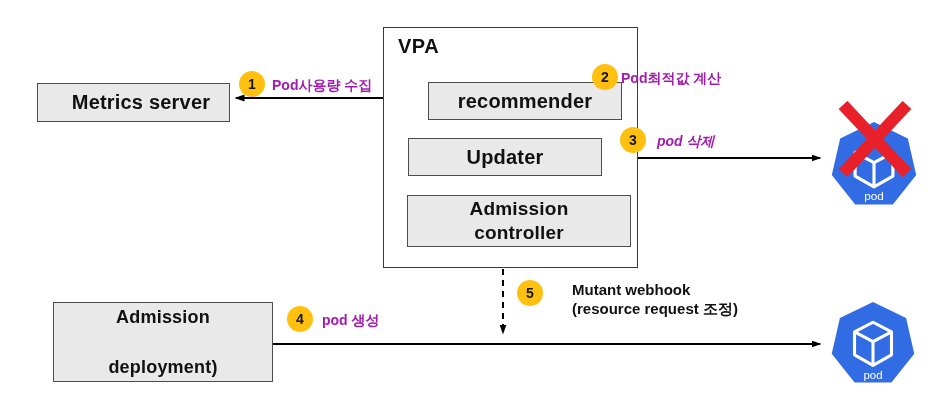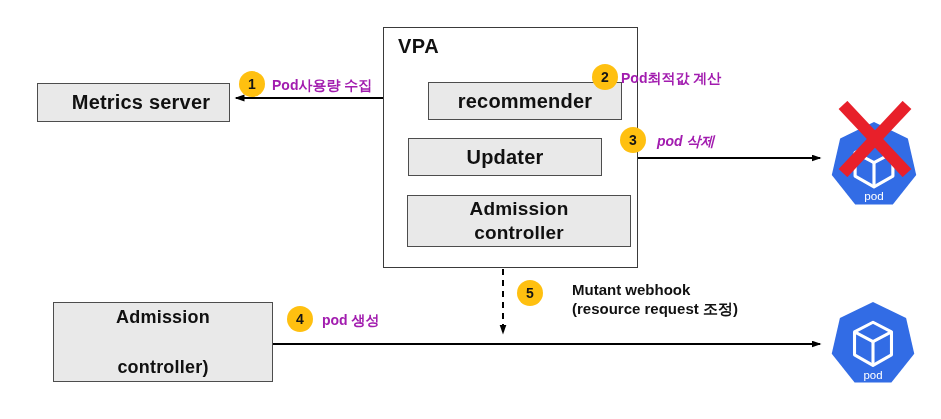--- a/index.html
+++ b/index.html
@@ -69,21 +69,21 @@
     <span class="lbl">Updater</span>
   </div>
   <div class="box comp-adm">
     <span class="lbl">Admission controller</span>
   </div>
 
   <div class="box controller">
     <span class="lbl">
       <span>Admission</span><br>
       <br>
-      <span>controller)</span>
+      <span>deployment)</span>
     </span>
   </div>
 
   <div class="badge" style="left:239px;top:71px;">1</div>
   <div class="step-label" style="left:272px;top:77px;">Pod사용량 수집</div>
 
   <div class="badge" style="left:592px;top:64px;">2</div>
   <div class="step-label" style="left:621px;top:70px;">Pod최적값 계산</div>
 
   <div class="badge" style="left:620px;top:127px;">3</div>

